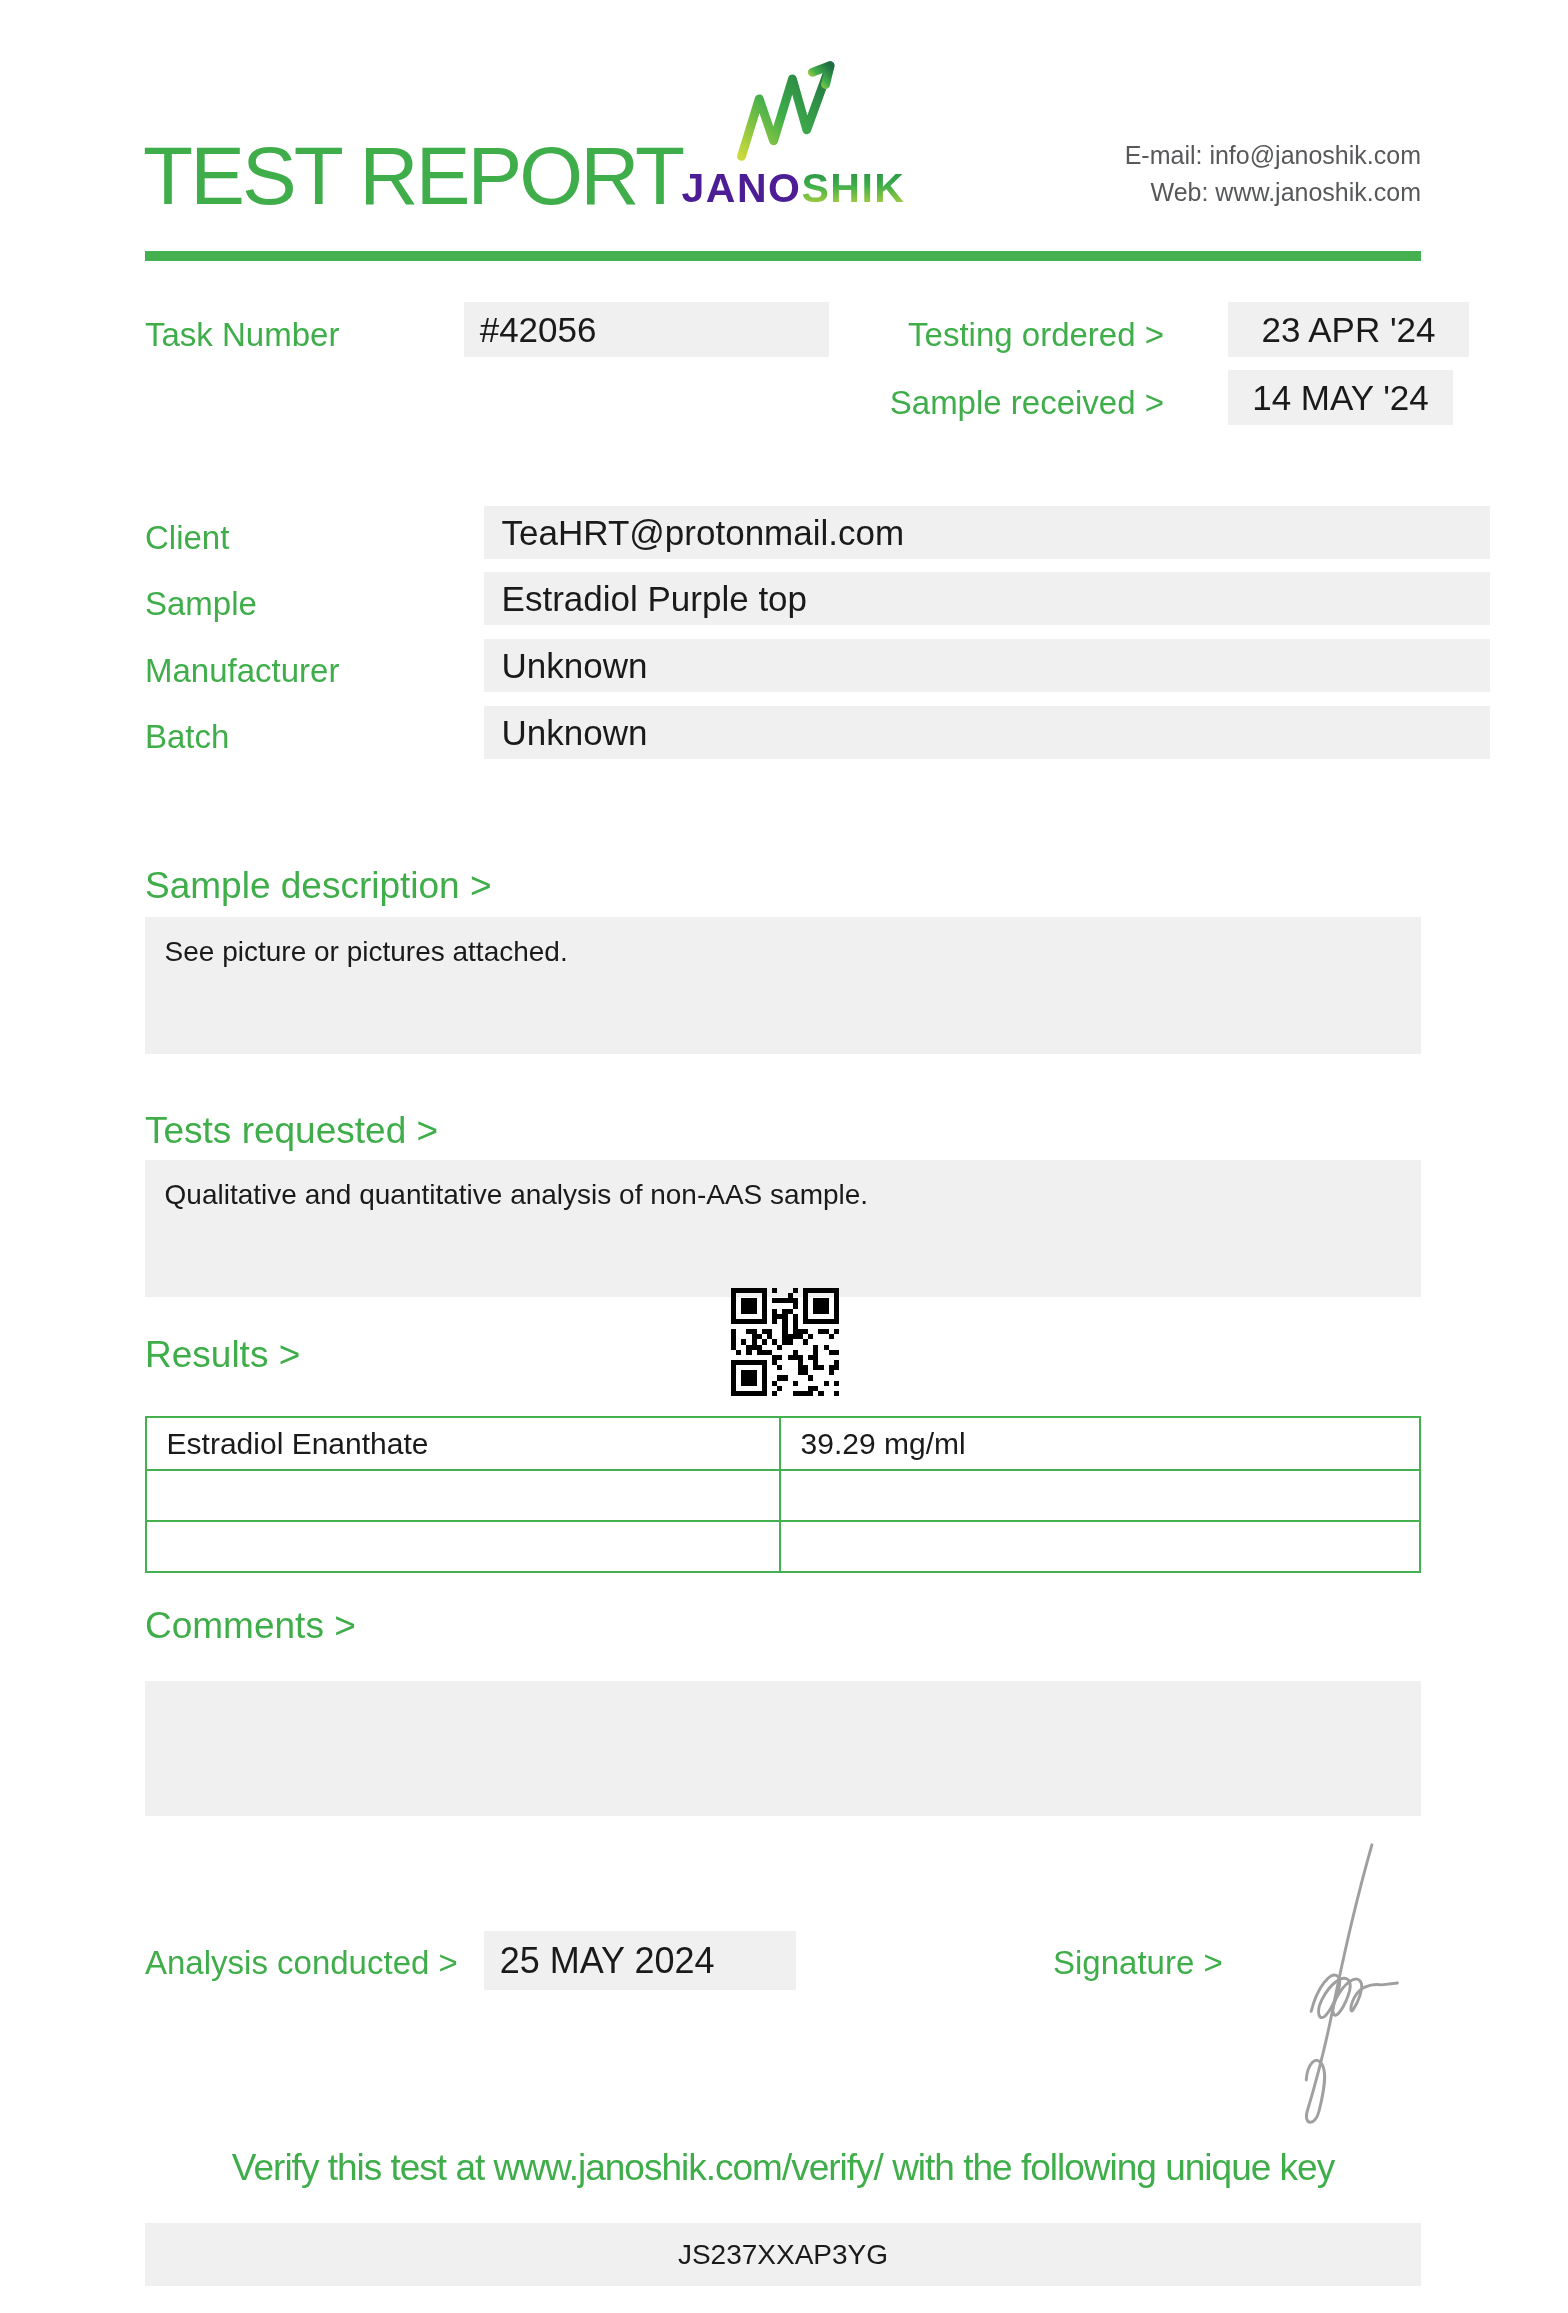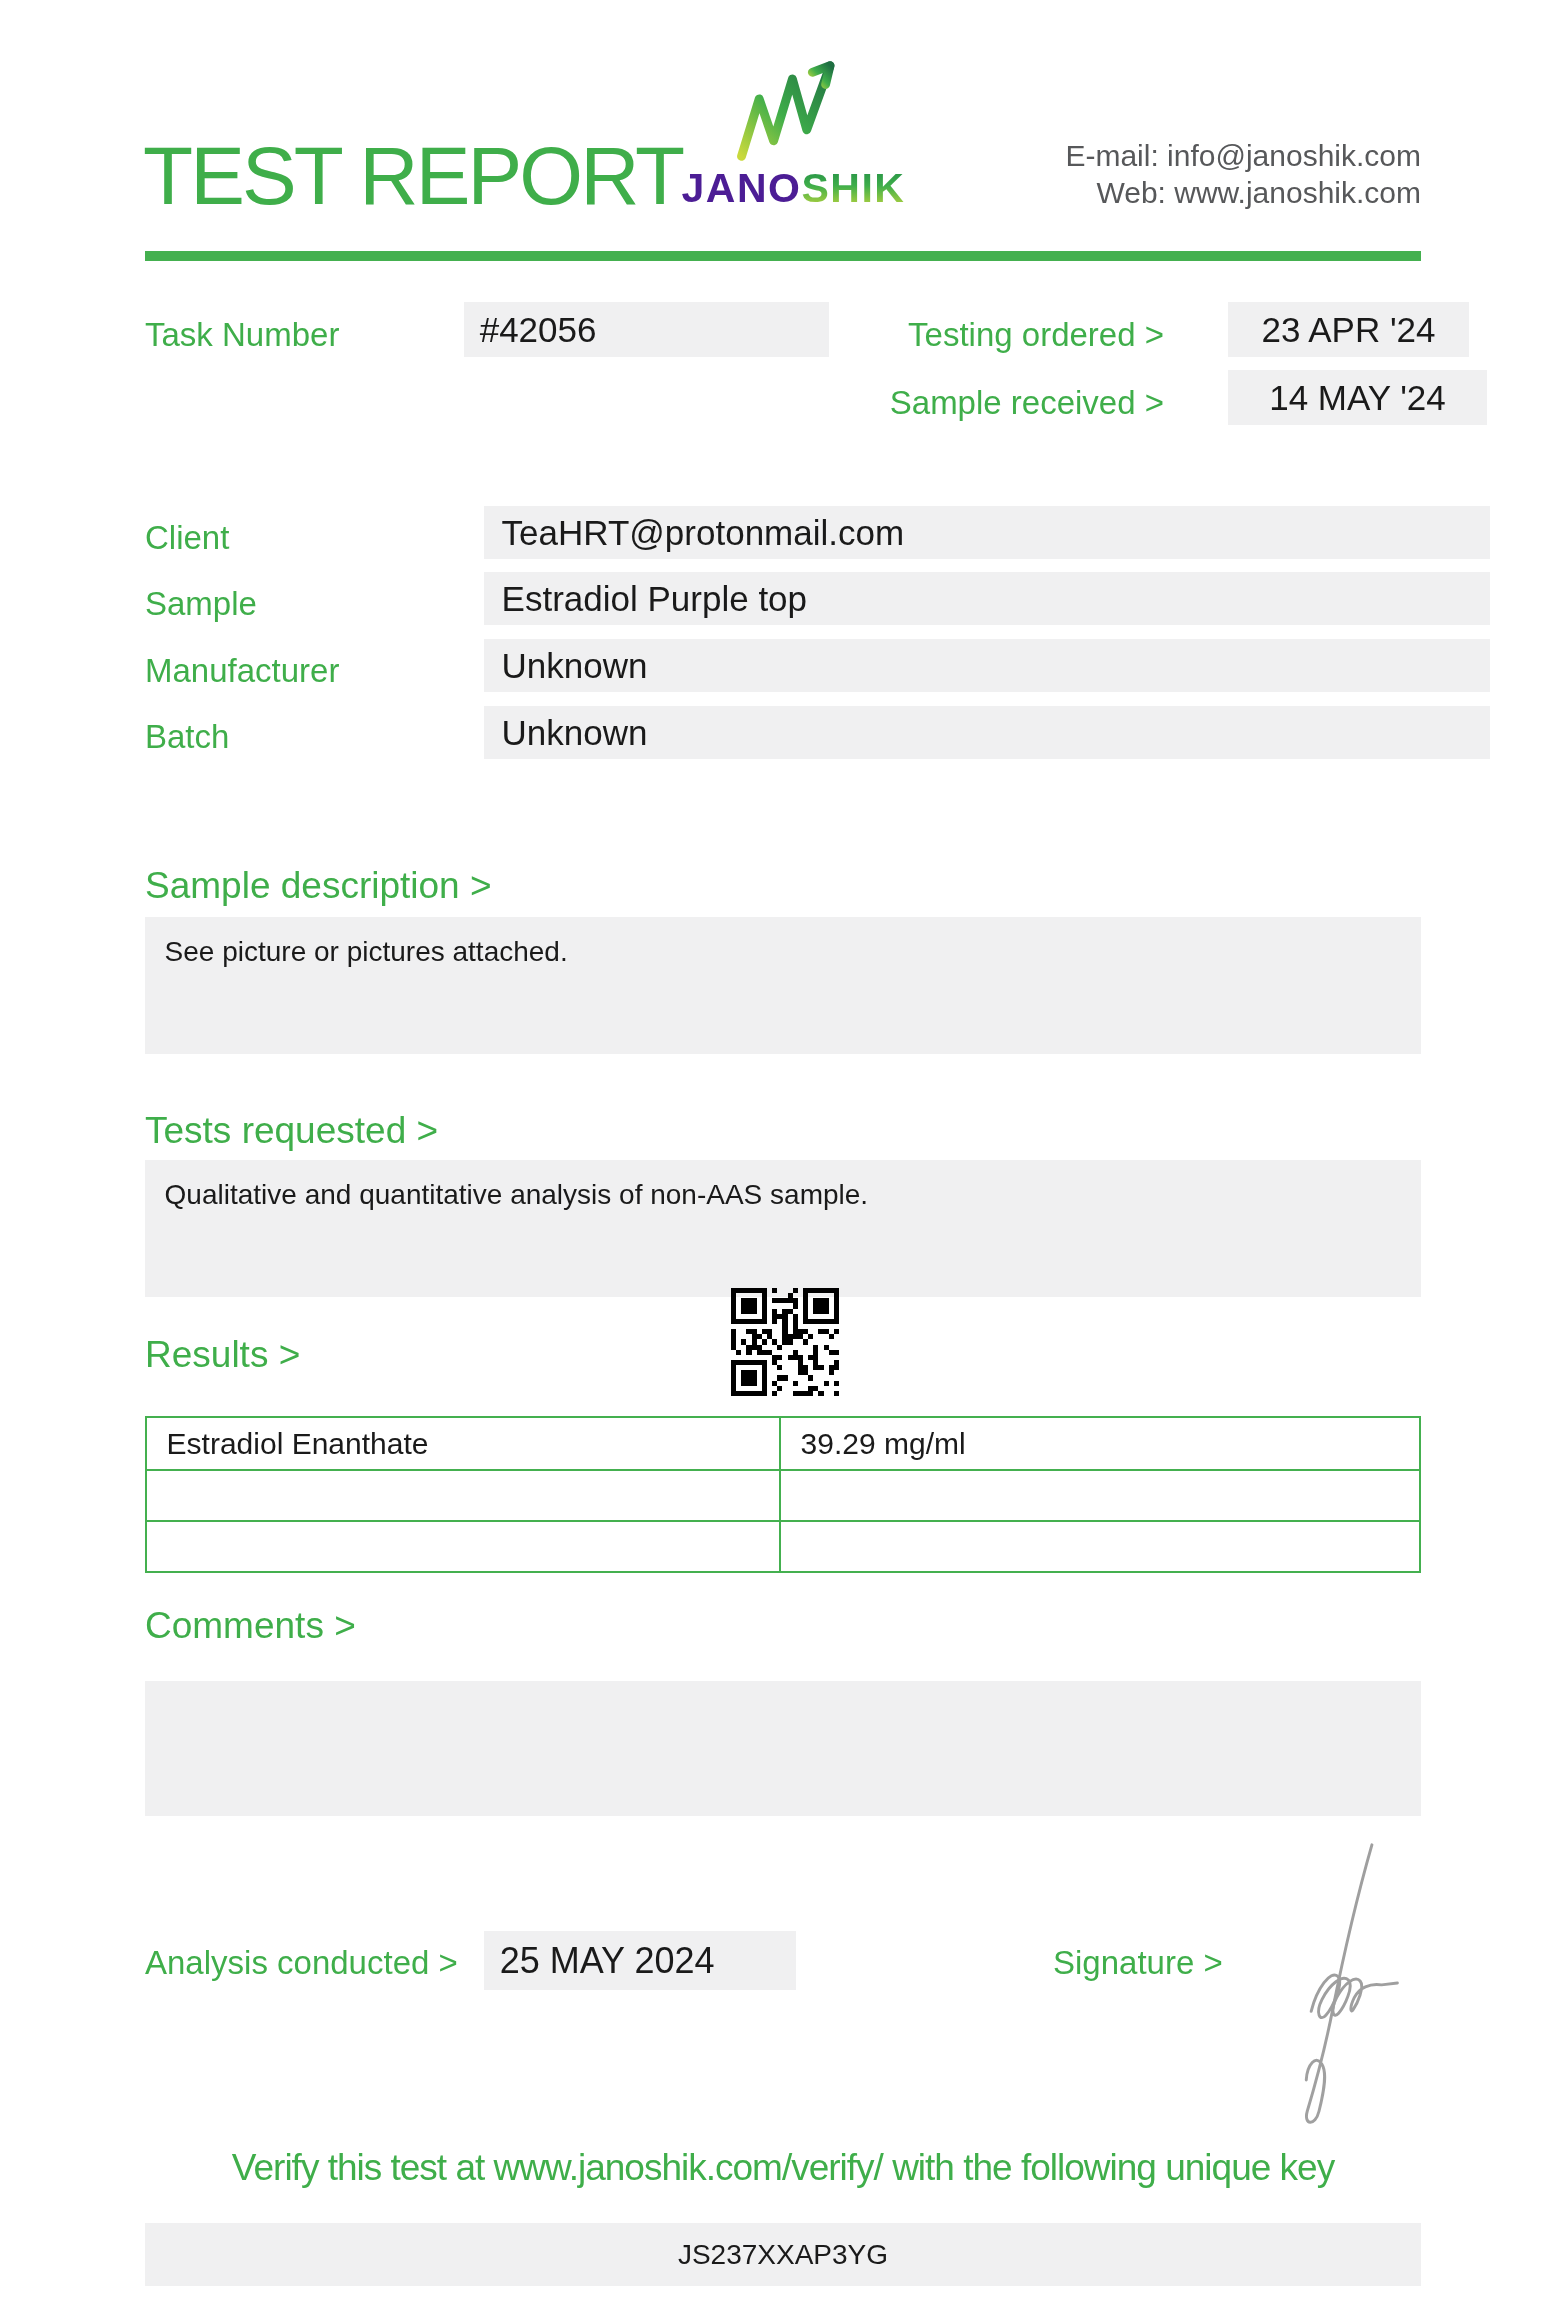--- a/index.html
+++ b/index.html
@@ -14,31 +14,31 @@
   #report-title { left:143px; top:135px; font-size:82px; letter-spacing:-2.9px; line-height:1; color:#3fae4a; }
   #logo-block { left:674px; top:59px; width:239px; text-align:center; }
   #logo-icon { display:block; margin:0 auto; }
   #logo-wordmark { font-size:41px; font-weight:bold; letter-spacing:1.5px; margin-top:2px; white-space:nowrap; }
   .jano { color:#4c1d95; }
   .shik { color:#3fae4a; }
   @supports ((-webkit-background-clip:text) or (background-clip:text)) {
     .shik { background:linear-gradient(0deg,#c9d93c 0%,#3fae4a 55%,#1f8a47 100%);
             -webkit-background-clip:text; background-clip:text; color:transparent; }
   }
-  #contact-block { right:147px; top:137px; text-align:right; font-size:30px; color:#57585a; line-height:37px; }
+  #contact-block { right:147px; top:137px; text-align:right; font-size:25px; color:#57585a; line-height:37px; }
   #header-divider { left:145px; top:251px; width:1276px; height:9.8px; background:#44b04f; }
   
   .field-label { font-size:33px; color:#3fae4a; line-height:1.2; white-space:nowrap; }
   .value-text { font-size:35px; color:#1a1a1a;margin-left:48px; }
   #task-label { left:145px; top:315px; }
   #task-box { left:416px; top:302px; width:365px; height:55px; line-height:55px; padding-left:15.7px; }
   #ordered-label { right:404px; top:315px; text-align:right; }
   #ordered-box { left:1180px; top:302px; width:241px; height:55px; line-height:55px; text-align:center; }
   #received-label { right:404px; top:383px; text-align:center; }
-  #received-box { left:1180px; top:370px; width:259px; height:55px; line-height:55px; text-align:center; }
+  #received-box { left:1180px; top:370px; width:225px; height:55px; line-height:55px; text-align:center; }
   
   .info-label { left:145px; }
   .info-box { left:436px; width:1006px; height:53px; line-height:53px; padding-left:17.6px; }
   
   .section-heading { left:145px; font-size:37px; color:#3fae4a; line-height:1.1; white-space:nowrap; }
   .section-box { left:145px; width:1276px; padding:15.7px 19.6px; font-size:28px; line-height:1.35; color:#1a1a1a; }
   #desc-heading { top:866px; }
   #desc-box { top:917px; height:137px; }
   #tests-heading { top:1111px; }
   #tests-box { top:1160px; height:137px; }

